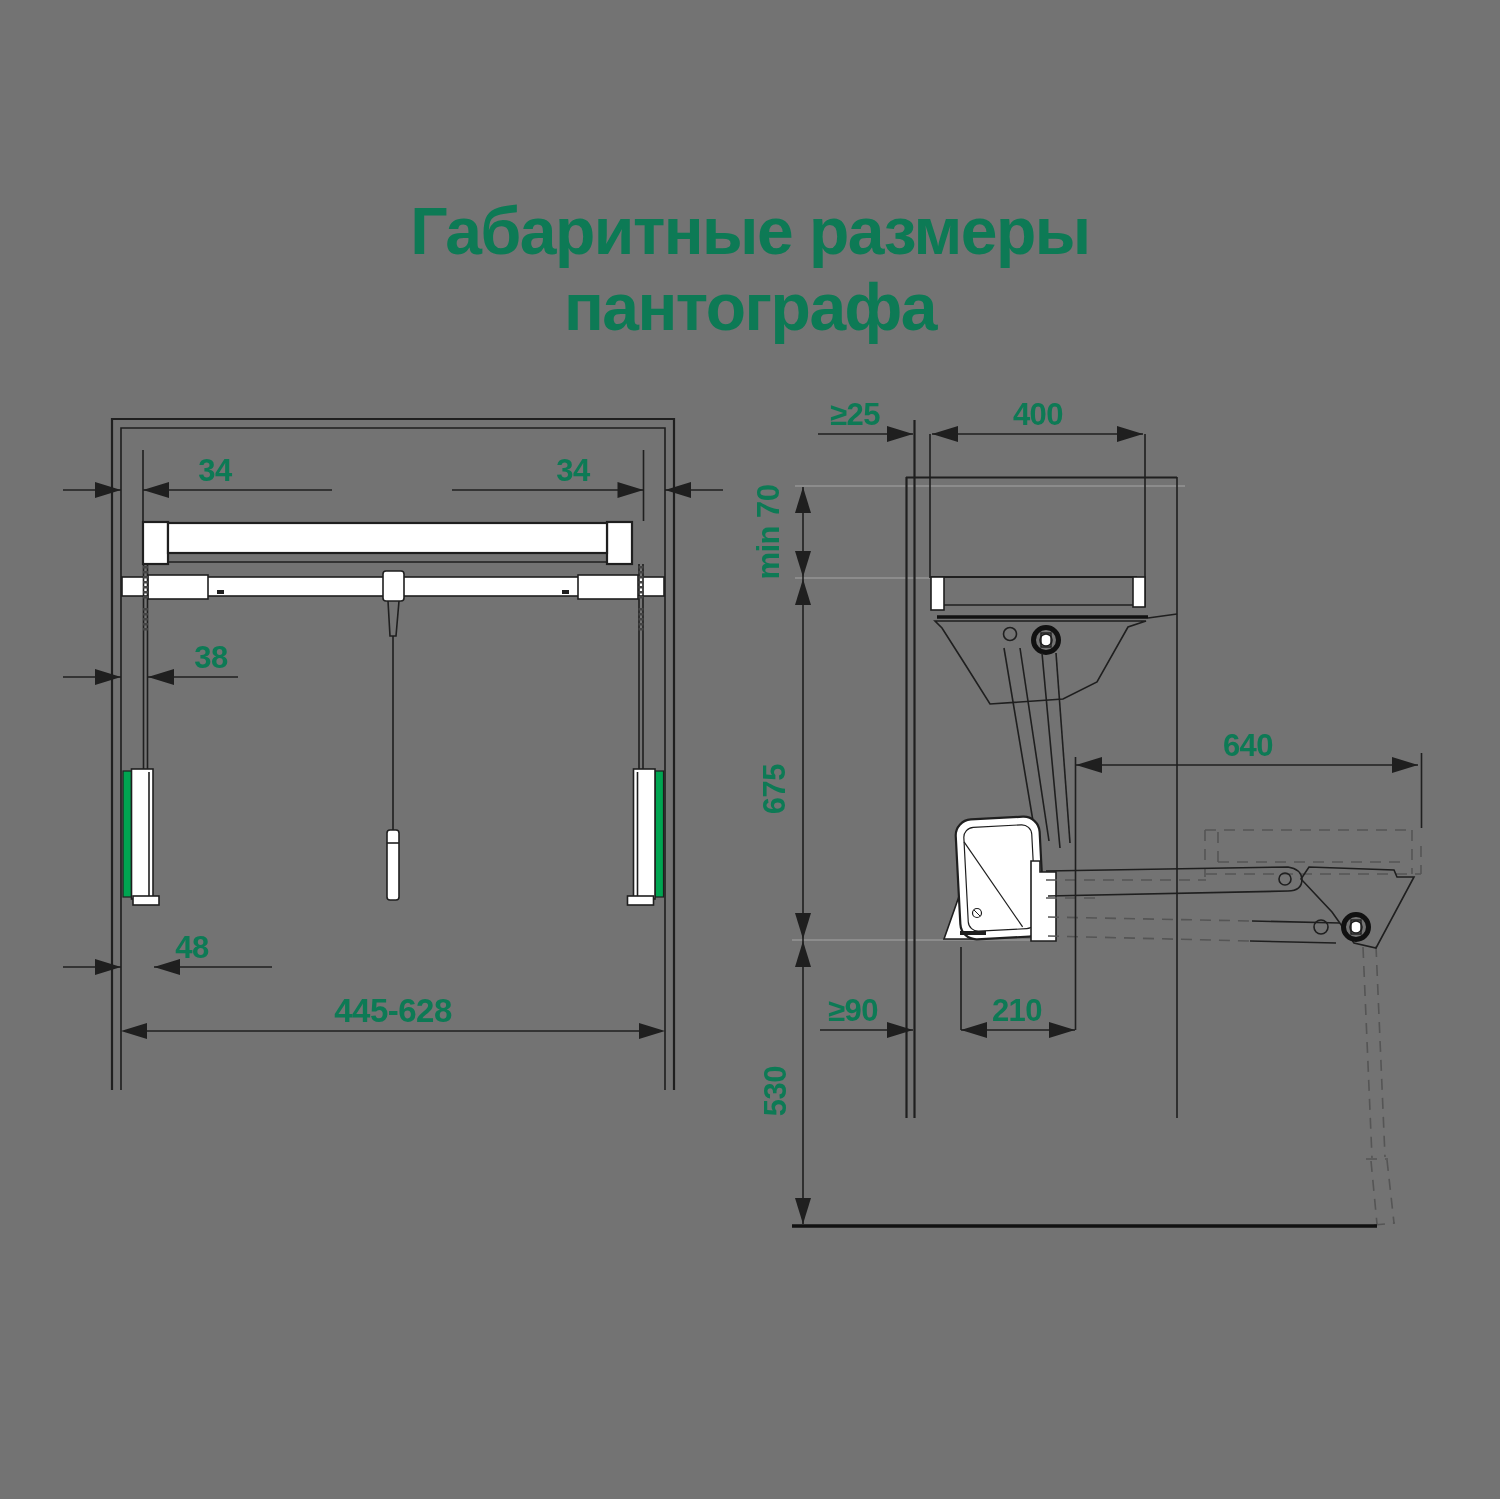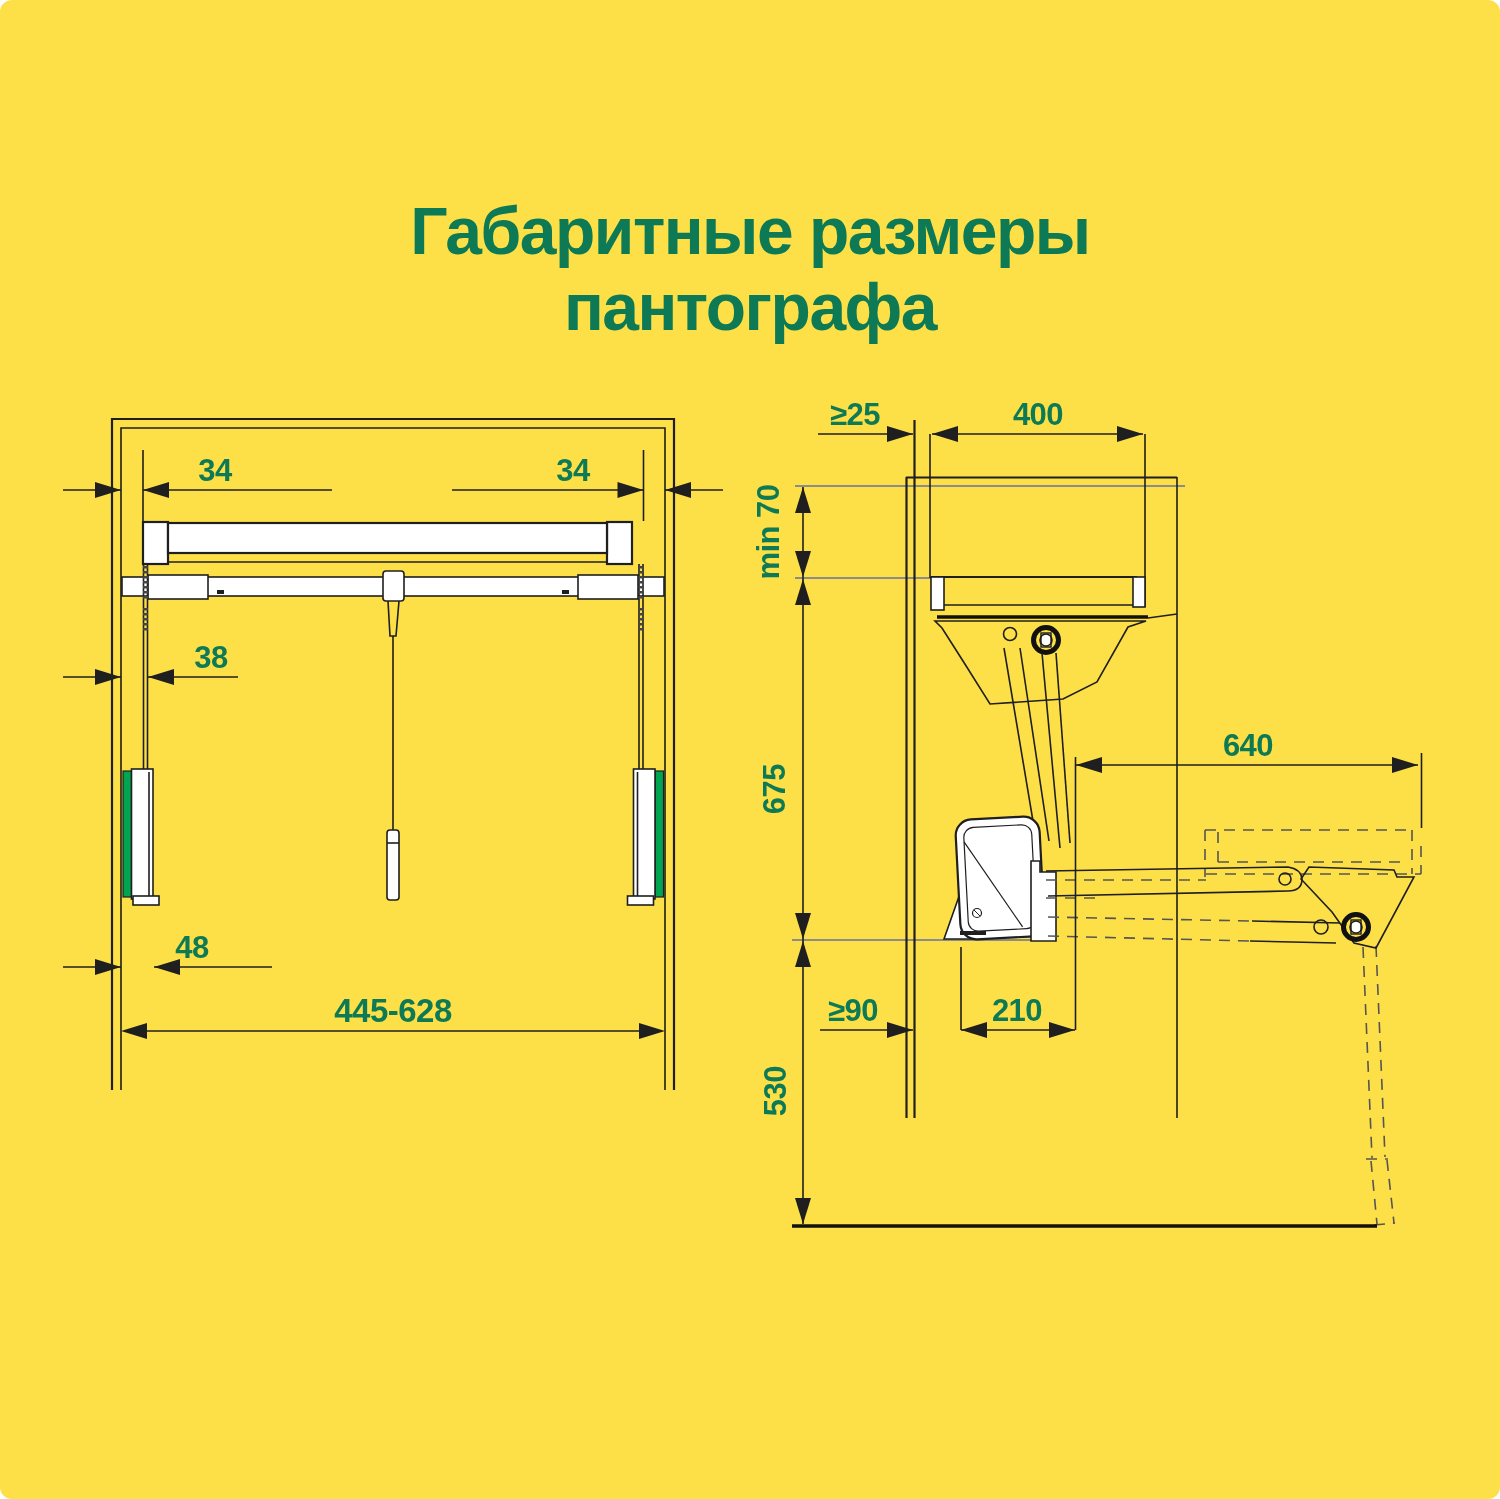--- a/index.html
+++ b/index.html
@@ -1,17 +1,17 @@
 <!DOCTYPE html>
 <html><head>
 <meta charset="utf-8">
 <style>
   html,body{margin:0;padding:0;background:#ffffff;}
-  .canvas{position:relative;width:1500px;height:1499px;background:#fde047;overflow:hidden;
-          font-family:"Liberation Sans", sans-serif;border-radius:12px;}
+  .canvas{position:relative;width:1500px;height:1499px;background:#737373;overflow:hidden;
+          font-family:"Liberation Sans", sans-serif;}
   svg{position:absolute;left:0;top:0;}
   .ln{stroke:#1f1f1f;stroke-width:1.6;fill:none;}
   .ln2{stroke:#1f1f1f;stroke-width:2.2;fill:none;}
   .thick{stroke:#111;stroke-width:3.6;fill:none;}
   .gray{stroke:#8c8c8c;stroke-width:1.8;fill:none;}
   .dash{stroke:#555;stroke-width:1.6;fill:none;stroke-dasharray:11 8;}
   .arrow{fill:#1f1f1f;stroke:none;}
   .dimtxt{fill:#0d7a55;font-size:31px;font-weight:bold;letter-spacing:-0.5px;}
   .dimtxt-big{fill:#0d7a55;font-size:33px;font-weight:bold;letter-spacing:-0.5px;}
   .titletxt{fill:#0d7a55;font-size:66px;font-weight:bold;letter-spacing:-1.5px;}

